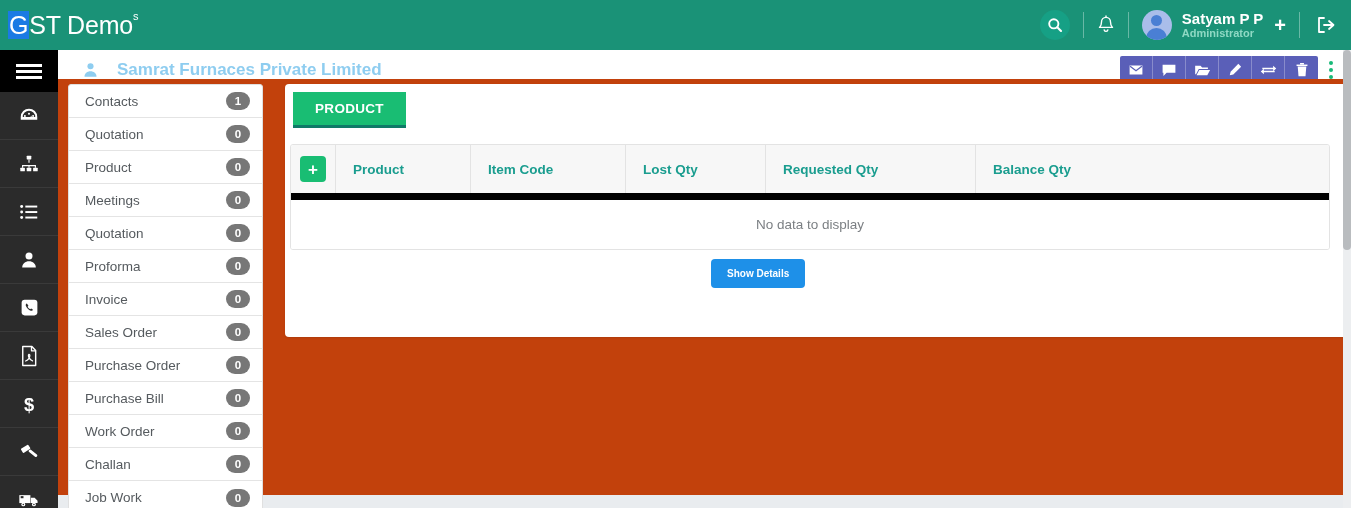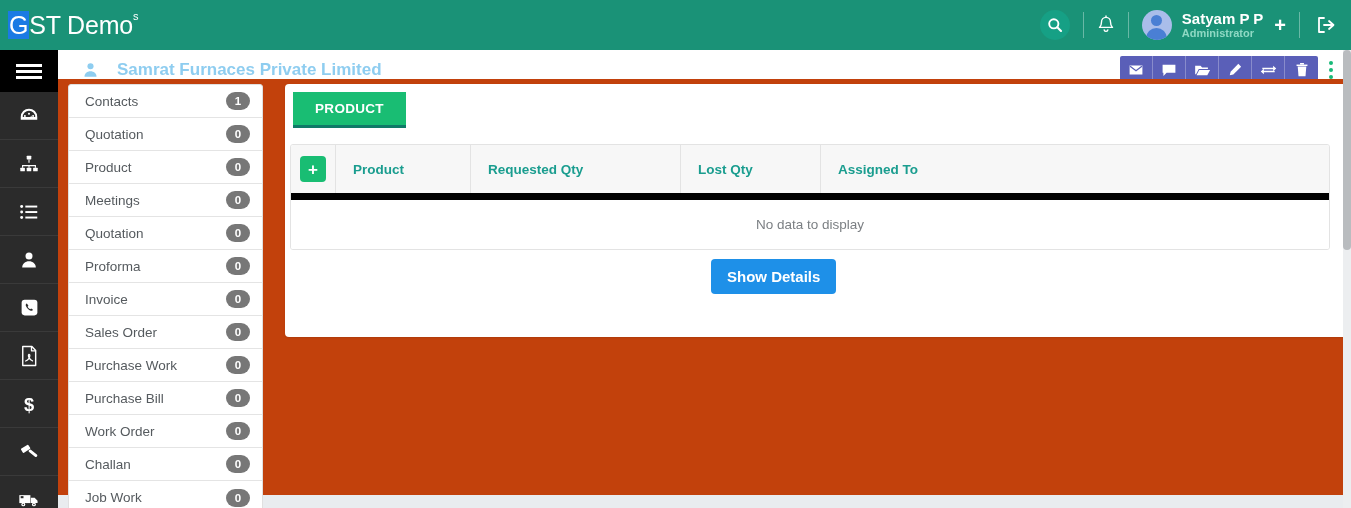--- a/index.html
+++ b/index.html
@@ -209,21 +209,21 @@
     font-size: 13.5px; color: #7b7f83;
     border-top: 7px solid #000000;
   }
   #card-footer {
     position: absolute; left: 0; bottom: 0;
     width: 100%; height: 90px;
   }
   #show-details {
     position: absolute; left: 426px; top: 12px;
     background: #1e90e8; color: #ffffff;
-    font-size: 15px; font-weight: bold;
+    font-size: 10px; font-weight: bold;
     padding: 9px 16px; border: none; border-radius: 4px;
     cursor: pointer; font-family: "Liberation Sans", sans-serif;
   }
   #fab-add {
     position: absolute; right: 14px; top: 14px;
     width: 25px; height: 25px; border-radius: 4px;
     background: #19bd73; color: #fff;
     display: flex; align-items: center; justify-content: center;
     font-size: 16px; font-weight: bold; line-height: 1; cursor: pointer;
   }
@@ -446,21 +446,21 @@
       </div>
       <div class="list-row">
         <span class="list-label">Invoice</span>
         <span class="list-badge">0</span>
       </div>
       <div class="list-row">
         <span class="list-label">Sales Order</span>
         <span class="list-badge">0</span>
       </div>
       <div class="list-row">
-        <span class="list-label">Purchase Work</span>
+        <span class="list-label">Purchase Order</span>
         <span class="list-badge">0</span>
       </div>
       <div class="list-row">
         <span class="list-label">Purchase Bill</span>
         <span class="list-badge">0</span>
       </div>
       <div class="list-row">
         <span class="list-label">Work Order</span>
         <span class="list-badge">0</span>
       </div>
@@ -478,23 +478,24 @@
     <div id="tabs">
         <div class="tab active">PRODUCT</div>
       </div>
 
     <div id="table-wrap">
       <div id="thead">
         <div class="th addcol" style="width:45px">
           <div id="add-row-btn">+</div>
         </div>
       <div class="th" style="width: 135px;">Product</div>
+          <div class="th" style="width: 155px;">Item Code</div>
+          <div class="th" style="width: 140px;">Lost Qty</div>
           <div class="th" style="width: 210px;">Requested Qty</div>
-          <div class="th" style="width: 140px;">Lost Qty</div>
-          <div class="th" style="width: 180px;">Assigned To</div>
+          <div class="th" style="width: 175px;">Balance Qty</div>
         </div>
       <div id="empty-row">No data to display</div>
     </div>
 
     <div id="card-footer">
       <button id="show-details">Show Details</button>
       <div id="fab-add">+</div>
     </div>
   </div>
 </div>

